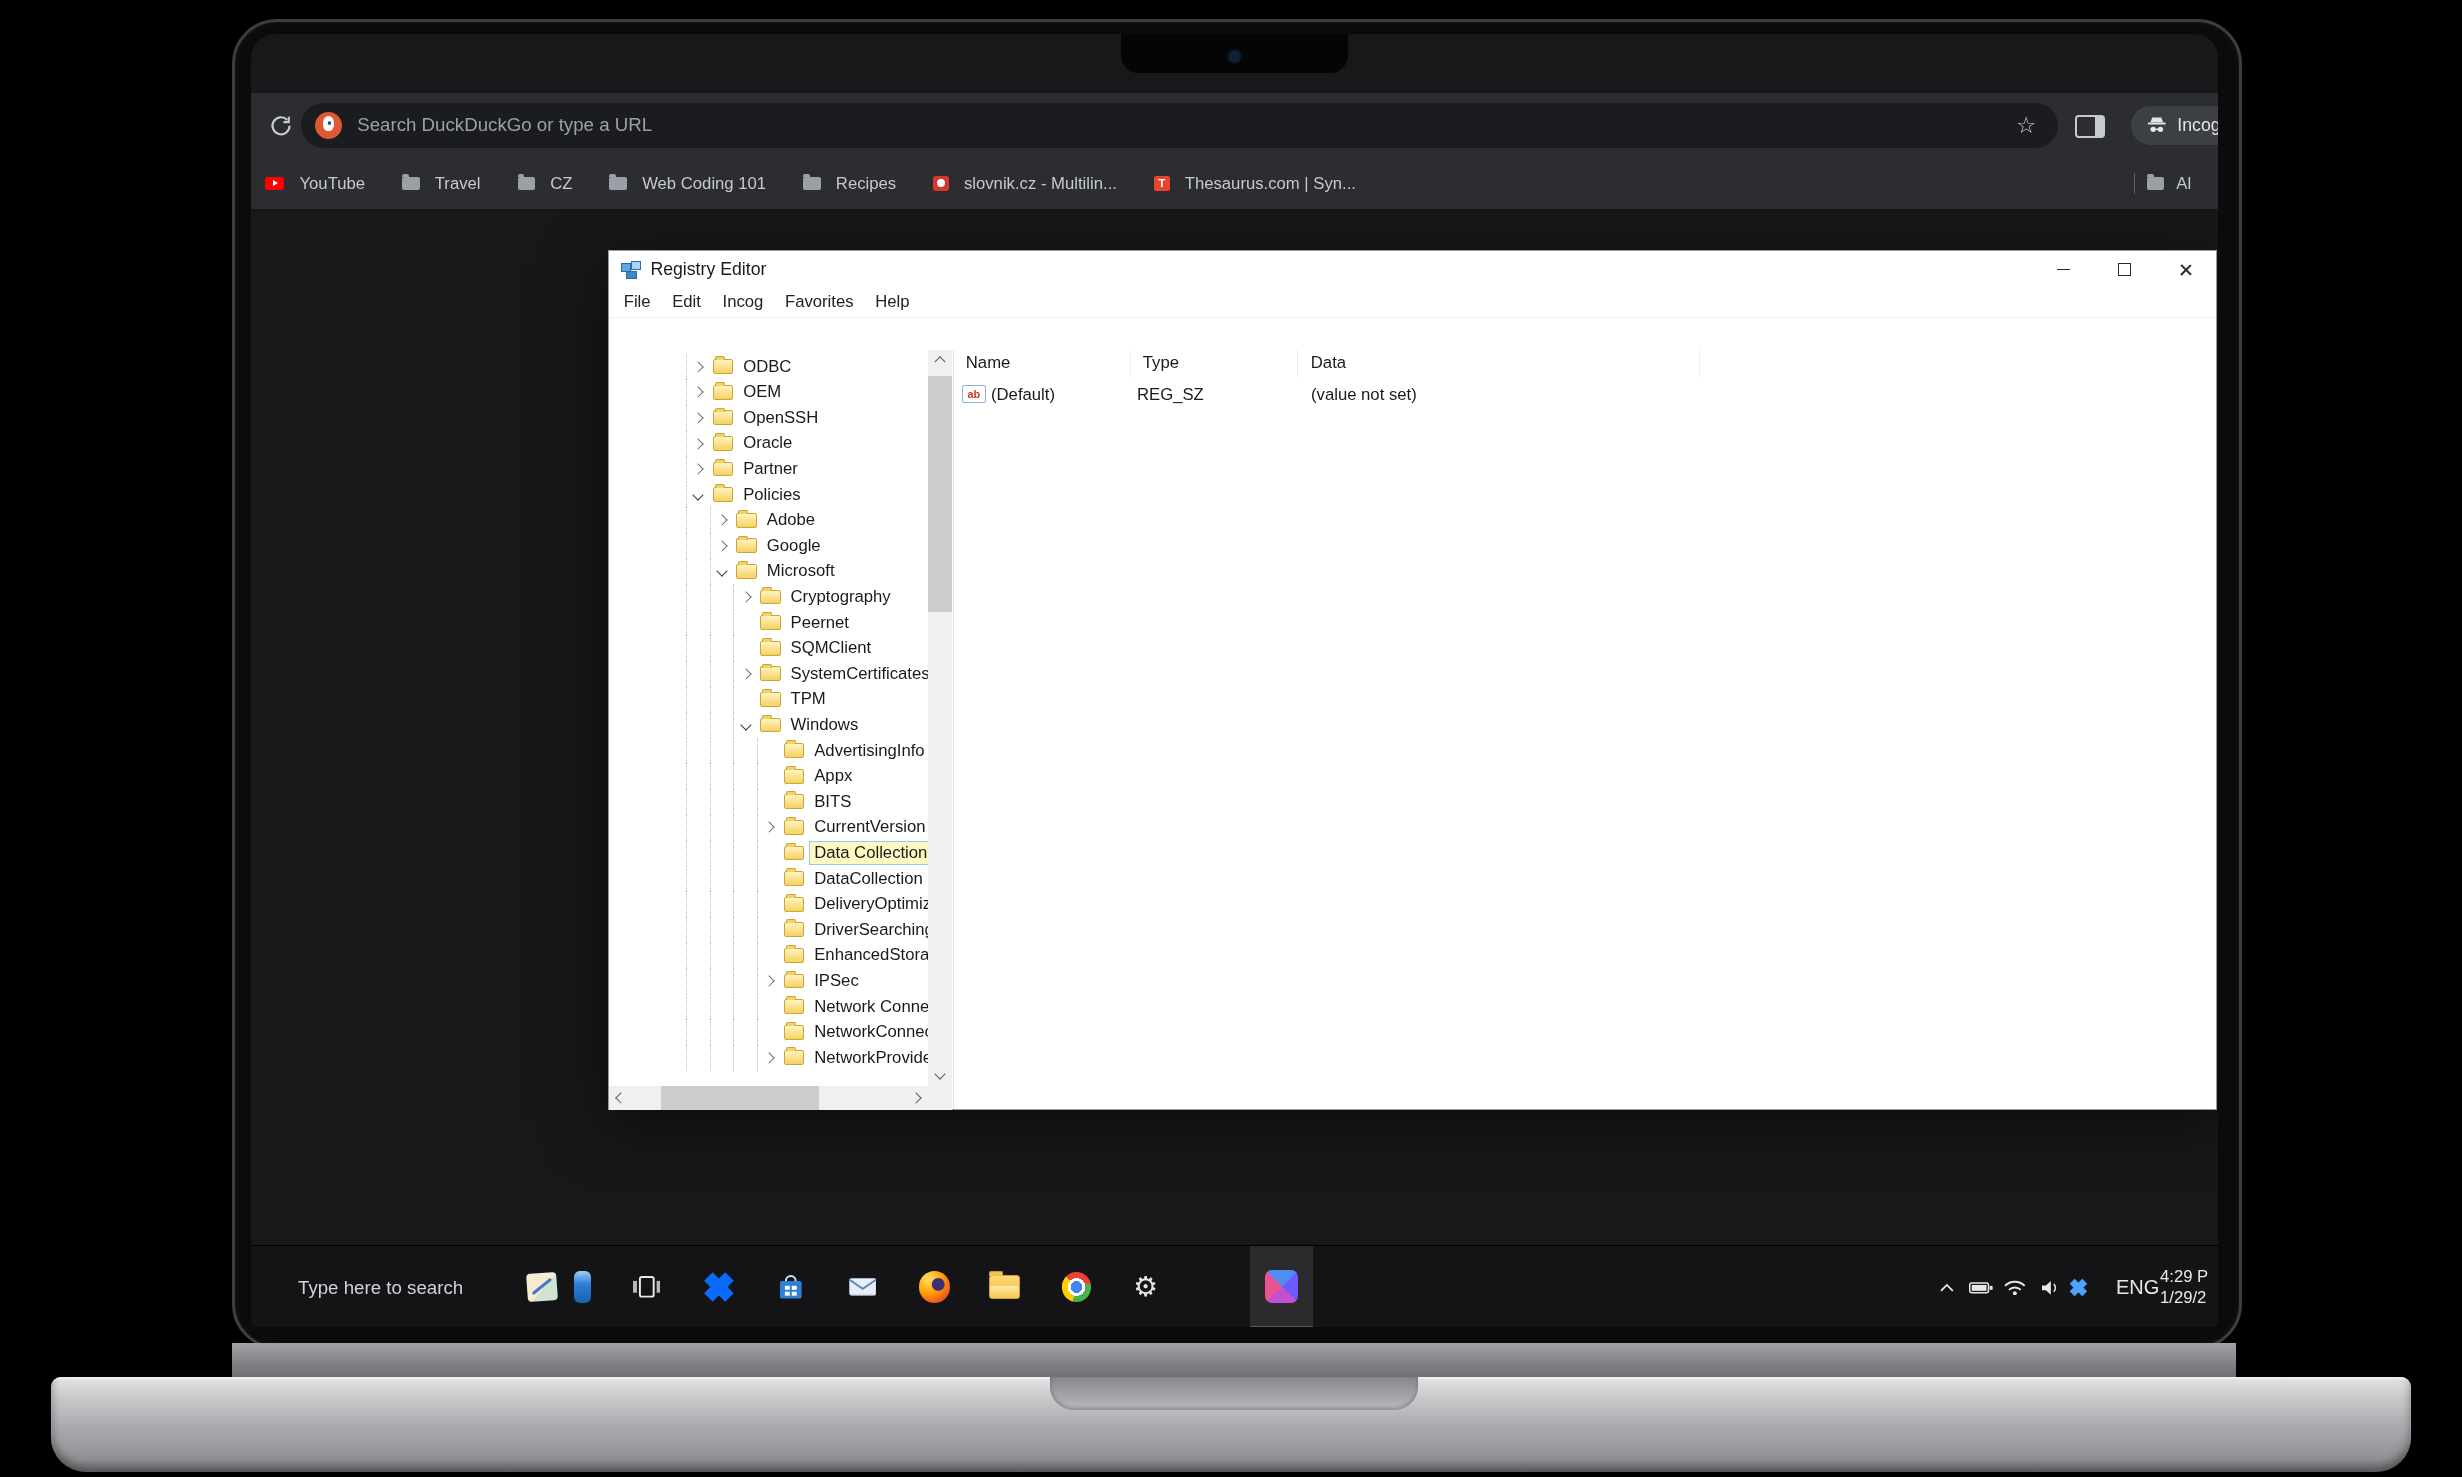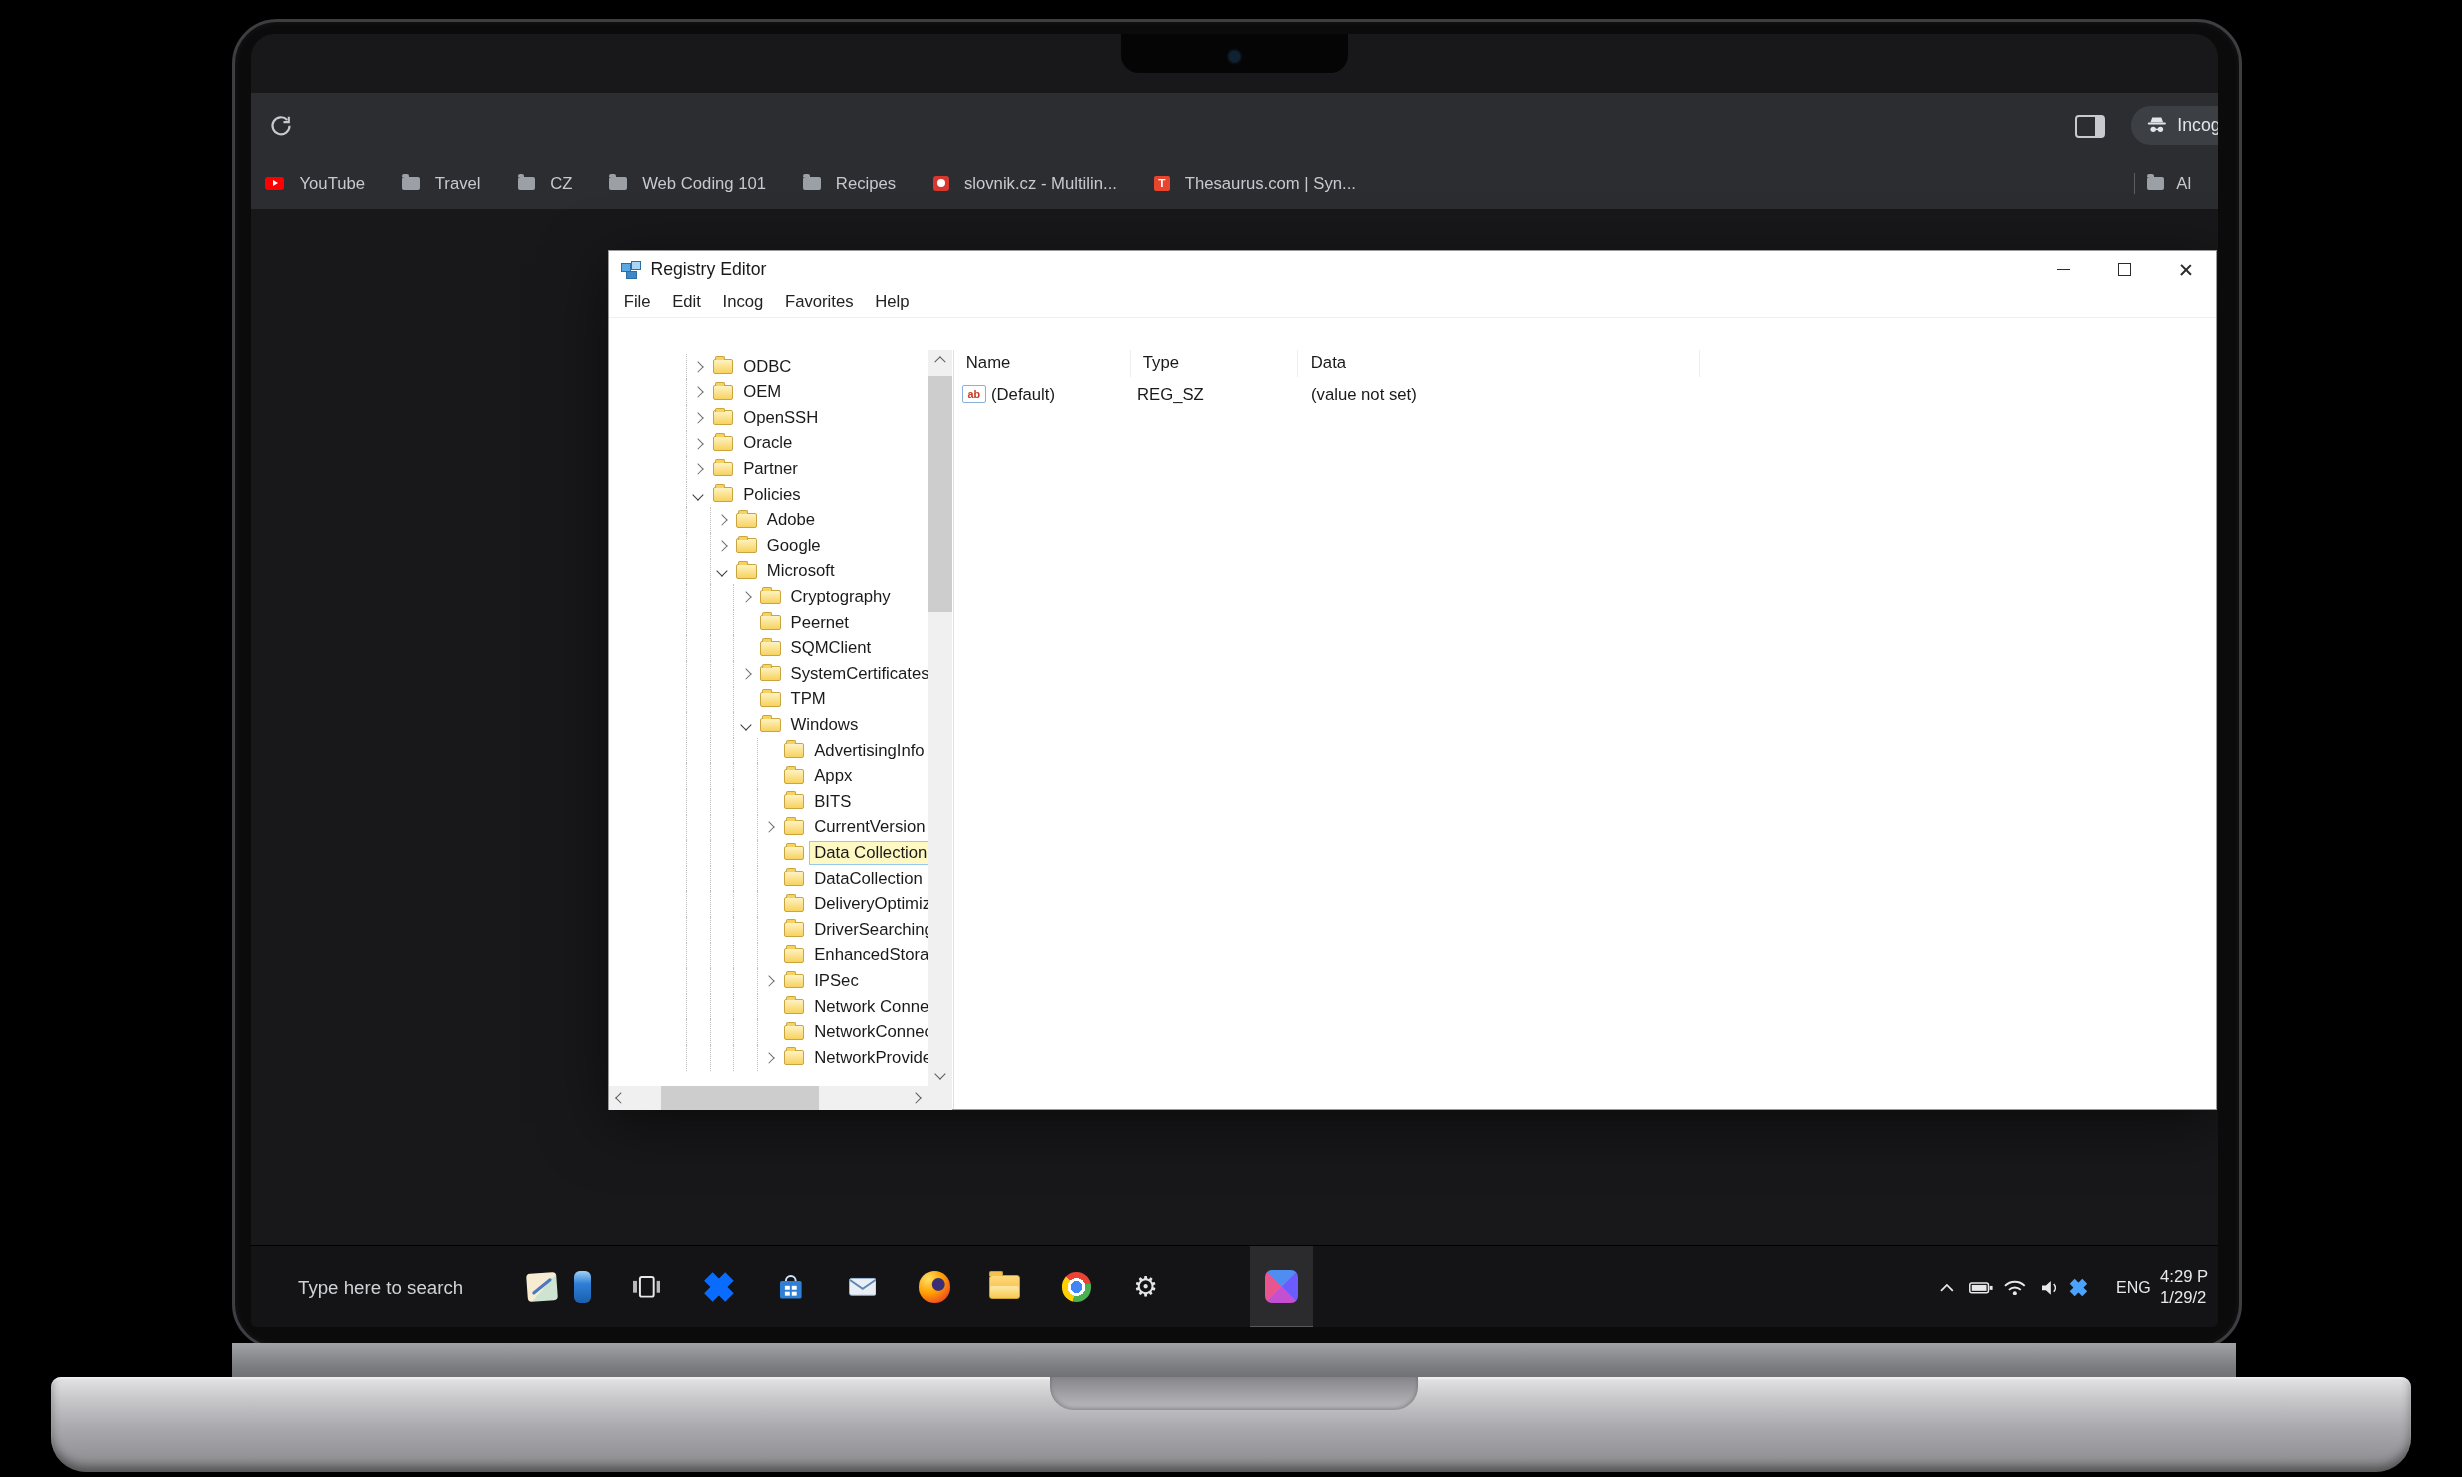--- a/index.html
+++ b/index.html
@@ -166,39 +166,44 @@
           background:radial-gradient(circle,#4285f4 0 5.9px,#fff 5.9px 8.9px,rgba(0,0,0,0) 8.9px),
                      conic-gradient(from -45deg,#ea4335 0 120deg,#4caf50 0 240deg,#ffcf00 0 360deg);}
   .gear{color:#e4e6e8;font-size:27.6px;line-height:27.6px;}
   .active-tile{position:absolute;left:999px;top:0;width:63px;height:83px;background:rgba(255,255,255,.10);
                display:flex;align-items:center;justify-content:center;border-bottom:3px solid #55585c;box-sizing:border-box;}
   .ico-active{width:33px;height:33px;border-radius:6.9px;
               background:conic-gradient(from 45deg,#6a5cff 0 25%,#c44fd1 0 50%,#e85590 0 75%,#4f8df1 0 100%);}
   .tray-ico{position:absolute;top:0;height:83px;display:flex;align-items:center;}
   .dbx-mini{width:6.9px;height:6.9px;background:#4aa3ff;transform:rotate(45deg);
        box-shadow:-5.4px 0 0 #4aa3ff,5.4px 0 0 #4aa3ff,0 -5.4px 0 #4aa3ff,0 5.4px 0 #4aa3ff;}
-  .tb-lang{position:absolute;left:1865px;top:0;height:83px;display:flex;align-items:center;color:#e6e8ea;font-size:16px;}
+  .tb-lang{position:absolute;left:1865px;top:0;height:83px;display:flex;align-items:center;color:#e6e8ea;font-size:20px;}
   .tb-clock{position:absolute;left:1909px;top:0;height:83px;display:flex;flex-direction:column;justify-content:center;
             color:#e6e8ea;font-size:16.7px;line-height:20.7px;}
 </style>
 </head>
 <body>
 
 <div class="stage">
   <div class="bezel"></div>
 
   <div class="screen">
 
 
     <div class="toolbar">
       <div class="refresh">
         <svg width="25.6" height="25.6" viewBox="0 0 24 24">
           <path d="M18 6.5 A8 8 0 1 0 20.2 12" fill="none" stroke="#c6c9cd" stroke-width="2"></path>
           <path d="M19.5 3.5 v5 h-5" fill="none" stroke="#c6c9cd" stroke-width="2"></path>
         </svg>
+      </div>
+      <div class="omnibox">
+        <span class="ddg"></span>
+        <span class="omni-text">Search DuckDuckGo or type a URL</span>
+        <span class="star">☆</span>
       </div>
       <div class="sidepanel"></div>
       <div class="incog-chip">
         <svg width="23.6" height="21.7" viewBox="0 0 24 24" fill="#e3e5e8">
           <path d="M5 9 h14 l-2 -5 H7 z"></path>
             <rect x="2" y="9.5" width="20" height="2" rx="1"></rect>
           <circle cx="8" cy="17" r="3"></circle>
             <circle cx="16" cy="17" r="3"></circle>
             <rect x="10.5" y="16.2" width="3" height="1.6"></rect>
         </svg>

